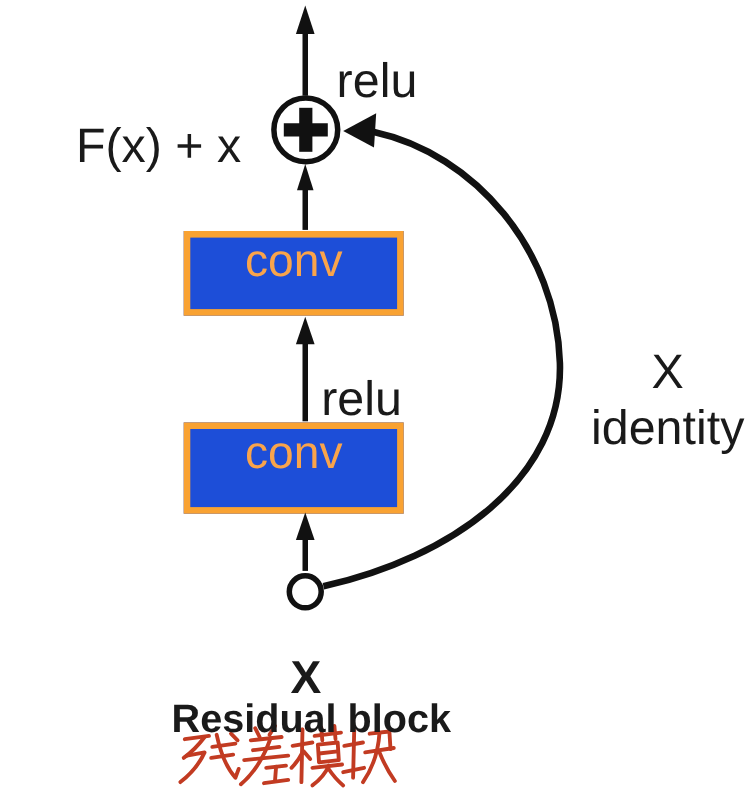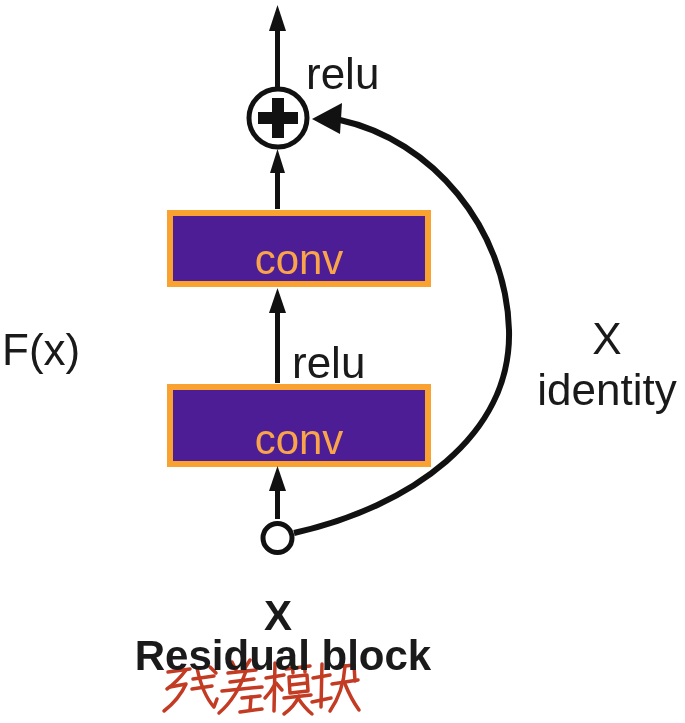--- a/index.html
+++ b/index.html
@@ -12,26 +12,26 @@
     width: 685px;
     height: 723px;
     background: #ffffff;
     font-family: "Liberation Sans", sans-serif;
     color: #1a1a1a;
     overflow: hidden;
   }
   .conv-box {
     position: absolute;
     left: 167px;
-    width: 264px;
+    width: 200px;
     box-sizing: border-box;
     border: 6px solid #F9A232;
-    background: #4c1d95;
+    background: #1d4ed8;
     display: flex;
-    align-items: flex-end;
+    align-items: flex-start;
     justify-content: center;
   }
   .conv-box.top    { top: 210px; height: 77px; }
   .conv-box.bottom { top: 384px; height: 83px; }
   .conv-label {
     font-size: 42px;
     color: #F9A44B;
     line-height: 1;
   }
   svg.overlay {
@@ -54,21 +54,21 @@
   .lbl-identity  {
     left: 517px; top: 289px; width: 180px;
     text-align: center; line-height: 1.16;
   }
   .lbl-input-x   {
     left: 226px; top: 571px; width: 104px;
     text-align: center; font-weight: bold; font-size: 42px;
   }
   .lbl-caption   {
     left: 128px; top: 611px; width: 310px;
-    text-align: center; font-weight: bold; font-size: 42px;
+    text-align: center; font-weight: bold; font-size: 36px;
   }
   .lbl-caption-zh {
     left: 157px; top: 652px; width: 210px;
     font-size: 44px; color: transparent;
     letter-spacing: 0px;
   }
   .stroke-black { stroke: #111111; fill: none; }
   .fill-black   { fill: #111111; stroke: none; }
   .hand { stroke: #C23B22; fill: none; stroke-width: 3.5; stroke-linecap: round; stroke-linejoin: round; }
 </style>
@@ -156,21 +156,21 @@
       <path class="hand" d="M313,678 L330,675"></path>
       <path class="hand" d="M312,702 L331,698"></path>
       <path class="hand" d="M336,667 L354,665 L355,681"></path>
       <path class="hand" d="M332,684 L358,680"></path>
       <path class="hand" d="M345,666 C344,682 339,698 330,711"></path>
       <path class="hand" d="M345,684 C349,694 354,703 359,710"></path>
     </g>
   </svg>
 
   <div class="lbl lbl-relu-top">relu</div>
-  <div class="lbl lbl-fx">F(x)</div>
+  <div class="lbl lbl-sum">F(x) + x</div>
   <div class="lbl lbl-relu-mid">relu</div>
 
   <div class="lbl lbl-identity">
     <div>X</div>
     <div>identity</div>
   </div>
 
   <div class="lbl lbl-input-x">X</div>
   <div class="lbl lbl-caption">Residual block</div>
   <div class="lbl lbl-caption-zh">残差模块</div>

